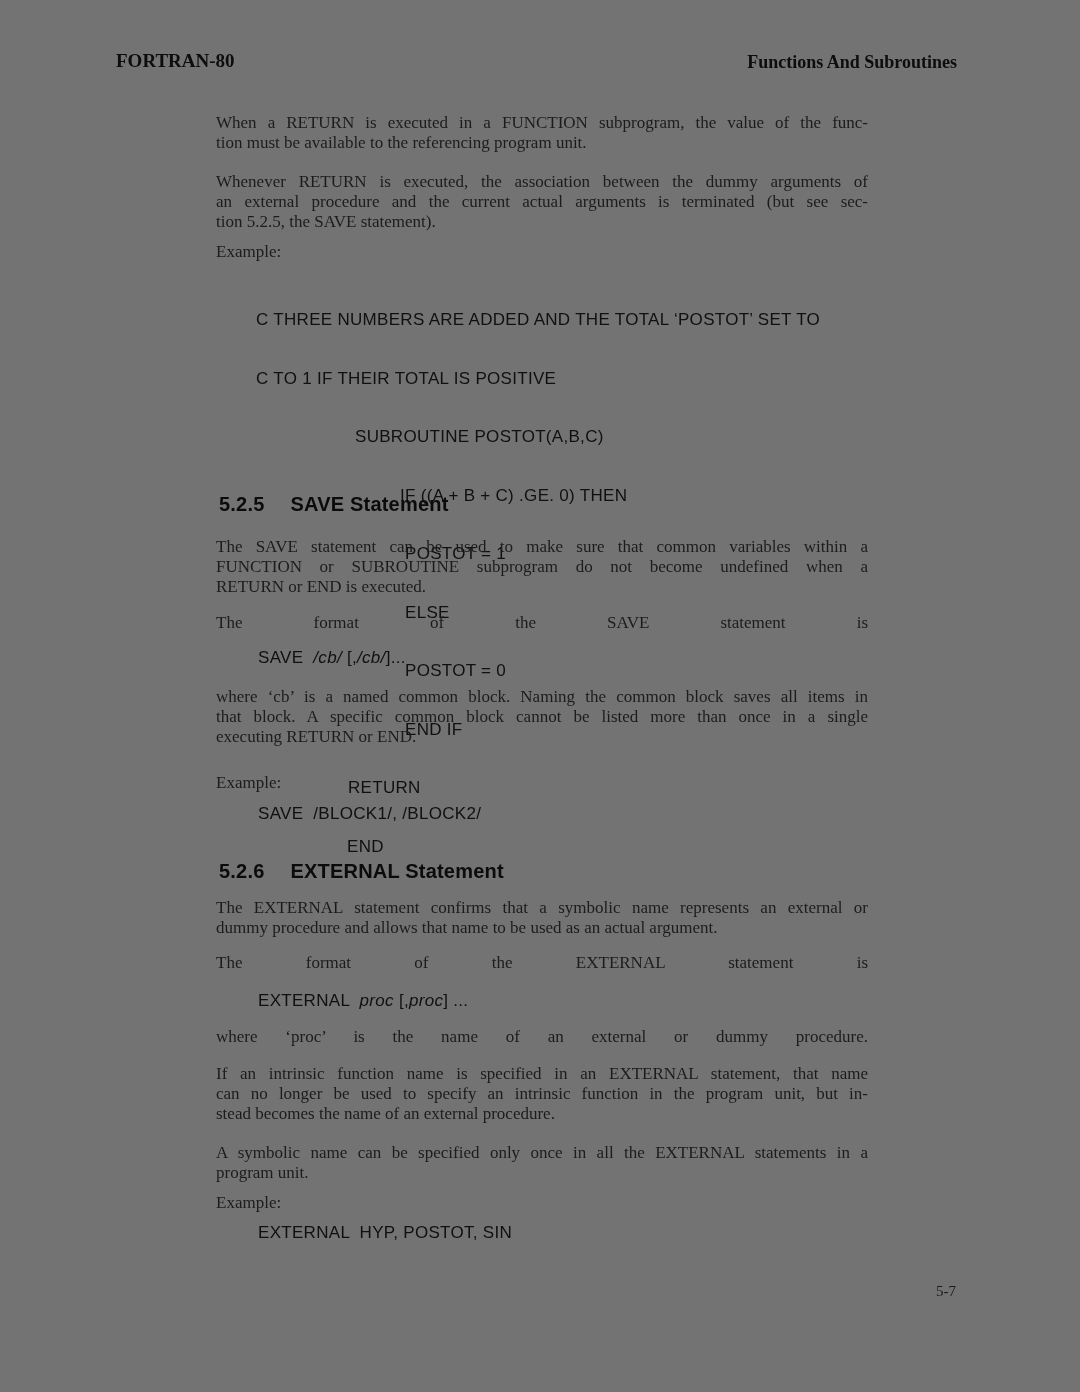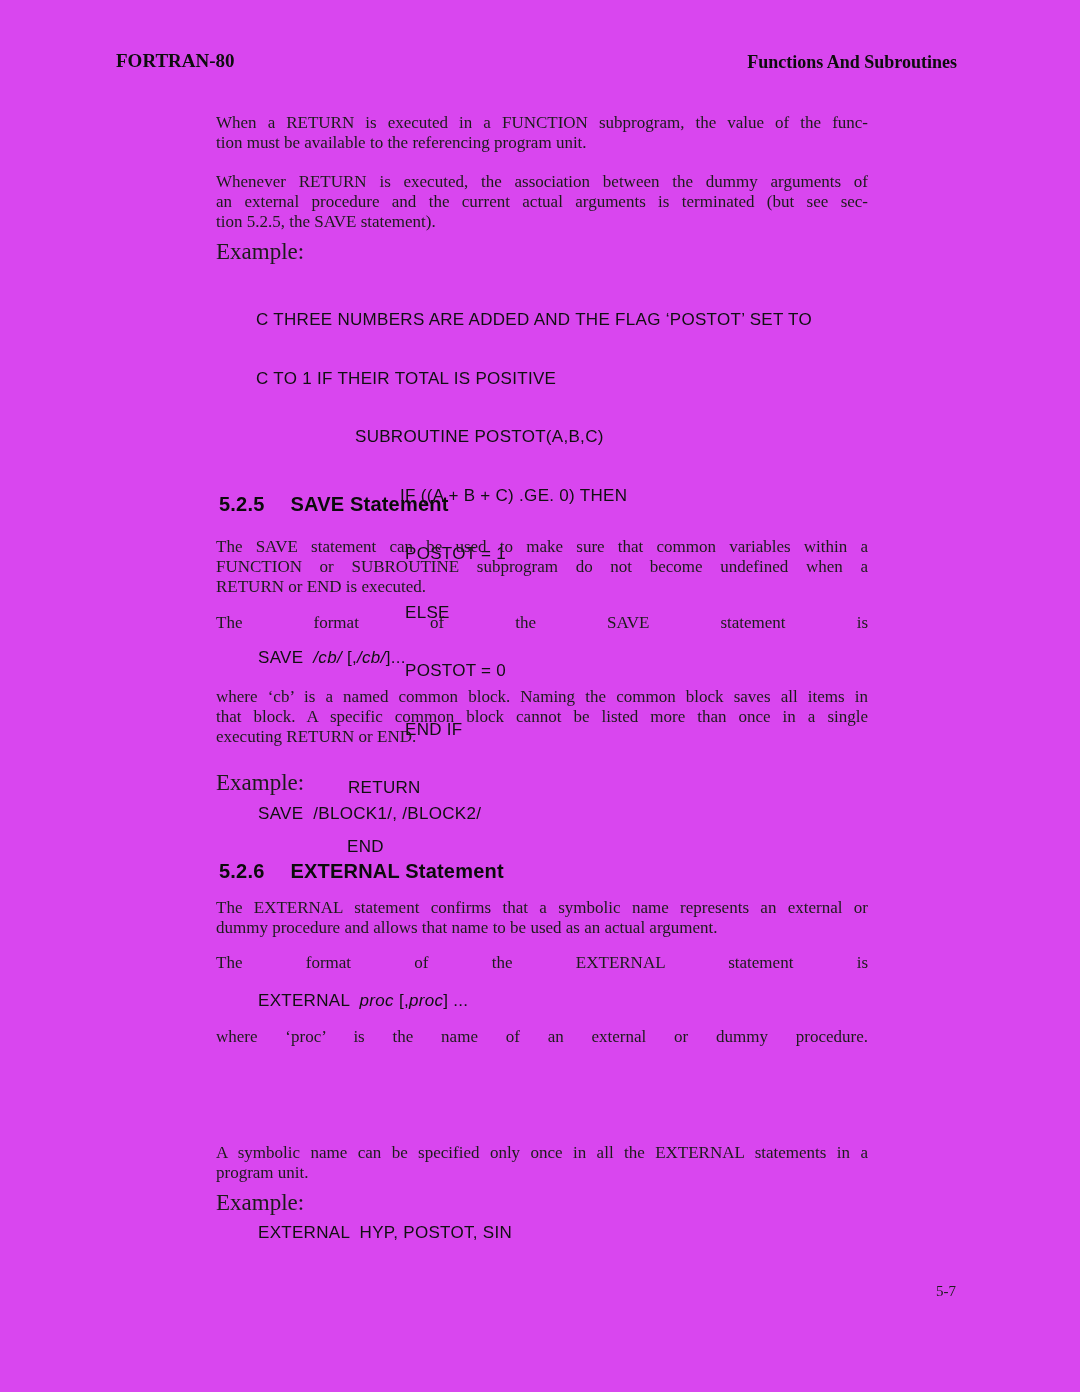--- a/index.html
+++ b/index.html
@@ -1,19 +1,19 @@
 <!DOCTYPE html>
 <html><head>
 <meta charset="utf-8">
 <style>
   html,body{margin:0;padding:0;background:#e8e8e8;}
   .page{
     position:relative;
     width:1080px;height:1392px;
-    background:#d946ef;
+    background:#737373;
     color:#1a1a18;
     overflow:hidden;
     font-family:"Liberation Serif",serif;
   }
   
   .hdr-left{
     position:absolute;left:116px;top:50px;
     font:bold 19px/22px "Liberation Serif",serif;color:#0d0d0d;
   }
   .hdr-right{
@@ -23,21 +23,21 @@
   
   .para{
     position:absolute;left:216px;width:652px;
     font-size:17px;line-height:20px;color:#1c1c1a;
   }
   .ln{text-align:justify;text-align-last:justify;}
   .ln.last{text-align:justify;text-align-last:left;}
   .single{text-align:left;}
   .example-label{
     position:absolute;left:216px;
-    font-size:23px;line-height:20px;color:#1c1c1a;
+    font-size:17px;line-height:20px;color:#1c1c1a;
   }
   
   .heading{
     position:absolute;left:219px;
     font-family:"Liberation Sans",sans-serif;font-weight:bold;
     font-size:20px;line-height:23px;color:#0b0b0b;
     letter-spacing:.2px;white-space:pre;
   }
   .heading .num{margin-right:26px;}
   
@@ -74,21 +74,21 @@
 
   <div class="para" style="top:172px">
     <div class="ln">Whenever RETURN is executed, the association between the dummy arguments of</div>
     <div class="ln">an external procedure and the current actual arguments is terminated (but see sec-</div>
     <div class="ln last">tion 5.2.5, the SAVE statement).</div>
   </div>
 
   <div class="example-label" style="top:242px">Example:</div>
 
   <div class="code" style="top:271px">
-    <div class="cl" style="margin-left:0">C THREE NUMBERS ARE ADDED AND THE FLAG ‘POSTOT’ SET TO</div>
+    <div class="cl" style="margin-left:0">C THREE NUMBERS ARE ADDED AND THE TOTAL ‘POSTOT’ SET TO</div>
     <div class="cl" style="margin-left:0">C TO 1 IF THEIR TOTAL IS POSITIVE</div>
     <div class="cl" style="margin-left:99px">SUBROUTINE POSTOT(A,B,C)</div>
     <div class="cl" style="margin-left:144px">IF ((A + B + C) .GE. 0) THEN</div>
     <div class="cl" style="margin-left:149px">POSTOT = 1</div>
     <div class="cl" style="margin-left:149px">ELSE</div>
     <div class="cl" style="margin-left:149px">POSTOT = 0</div>
     <div class="cl" style="margin-left:149px">END IF</div>
     <div class="cl" style="margin-left:92px">RETURN</div>
     <div class="cl" style="margin-left:91px">END</div>
   </div>
@@ -127,20 +127,25 @@
   <div class="para" style="top:953px">
     <div class="ln single">The format of the EXTERNAL statement is</div>
   </div>
 
   <div class="fmt" style="top:991px"><span>EXTERNAL  </span><i>proc</i><span> [,</span><i>proc</i><span>] ...</span></div>
 
   <div class="para" style="top:1027px">
     <div class="ln single">where ‘proc’ is the name of an external or dummy procedure.</div>
   </div>
 
+  <div class="para" style="top:1064px">
+    <div class="ln">If an intrinsic function name is specified in an EXTERNAL statement, that name</div>
+    <div class="ln">can no longer be used to specify an intrinsic function in the program unit, but in-</div>
+    <div class="ln last">stead becomes the name of an external procedure.</div>
+  </div>
 
   <div class="para" style="top:1143px">
     <div class="ln">A symbolic name can be specified only once in all the EXTERNAL statements in a</div>
     <div class="ln last">program unit.</div>
   </div>
 
   <div class="example-label" style="top:1193px">Example:</div>
 
   <div class="fmt" style="top:1223px">EXTERNAL  HYP, POSTOT, SIN</div>
 

